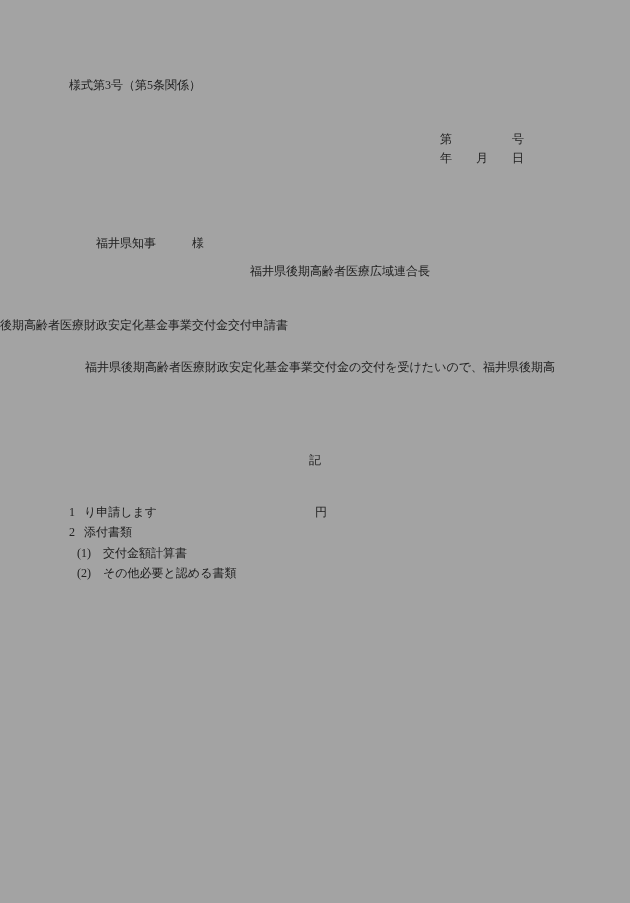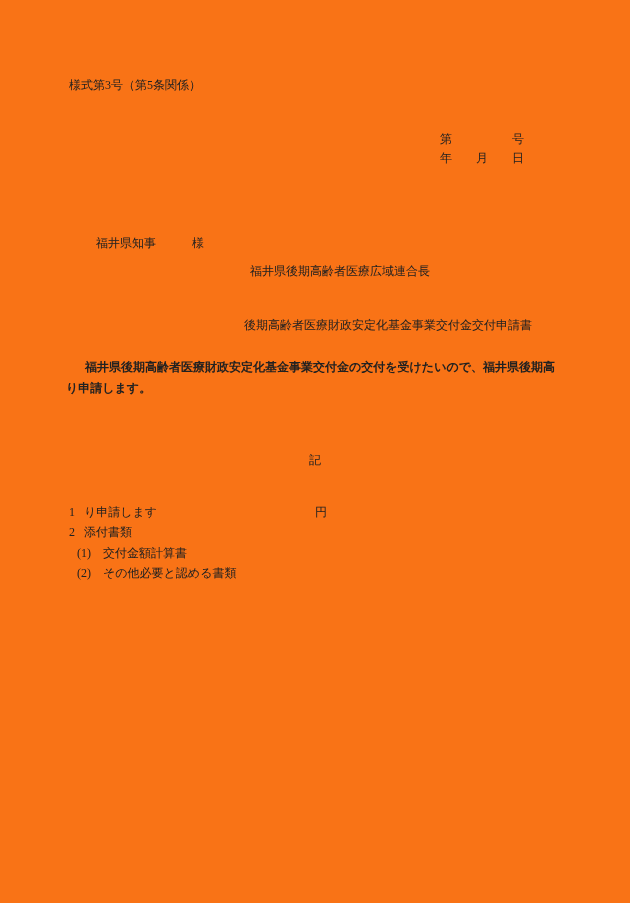--- a/index.html
+++ b/index.html
@@ -4,44 +4,44 @@
 <style>
   html, body { margin: 0; padding: 0; }
   body {
     width: 630px; height: 903px;
     background: #f4f4f4;
     font-family: "Liberation Serif", "DejaVu Serif", serif;
   }
   .page {
     position: relative;
     width: 630px; height: 903px;
-    background: #f97316;
+    background: #a3a3a3;
     color: #212121;
     font-size: 12px;
     line-height: 1;
     overflow: hidden;
   }
   .abs { position: absolute; white-space: nowrap; }
 
   .form-number { left: 69px; top: 79px; }
 
   .doc-number-block { left: 440px; top: 133px; width: 84px; }
   .doc-number-block .row {
     display: flex; justify-content: space-between;
     height: 19px; align-items: flex-start;
   }
 
   .addressee-line { left: 96px; top: 213px; margin-top: 24px; }
   .addressee-line .honorific { margin-left: 36px; }
 
   .sender-line { left: 250px; top: 265px; }
 
-  .doc-title { left: 0; top: 319px; width: 532px; text-align: right; white-space: nowrap; }
+  .doc-title { left: 0; top: 319px; width: 532px; text-align: left; white-space: nowrap; }
 
-  .body-text { left: 66px; top: 357px; width: 514px; font-weight: bold; }
+  .body-text { left: 66px; top: 357px; width: 514px; }
   .body-line { height: 20.5px; line-height: 20.5px; white-space: nowrap; }
   .body-line.indent { padding-left: 19px; }
 
   .record-marker { left: 0; top: 454px; width: 630px; text-align: center; }
 
   .list-block { left: 66px; top: 506px; width: 514px; height: 90px; }
   .list-row { position: absolute; left: 0; width: 514px; height: 16px; }
   .list-row .num   { position: absolute; left: 3px; }
   .list-row .label { position: absolute; left: 18px; }
   .list-row .unit  { position: absolute; left: 249px; }
@@ -74,21 +74,20 @@
   <div class="abs addressee-line">
     <span>福井県知事</span><span class="honorific">様</span>
   </div>
 
   <div class="abs sender-line">福井県後期高齢者医療広域連合長</div>
 
   <div class="abs doc-title">後期高齢者医療財政安定化基金事業交付金交付申請書</div>
 
   <div class="abs body-text">
     <div class="body-line indent">福井県後期高齢者医療財政安定化基金事業交付金の交付を受けたいので、福井県後期高</div>
-    <div class="body-line">り申請します。</div>
   </div>
 
   <div class="abs record-marker">記</div>
 
   <div class="abs list-block">
 
     <div class="list-row row1">
       <span class="num">1</span>
       <span class="label">り申請します</span>
       <span class="unit">円</span>

